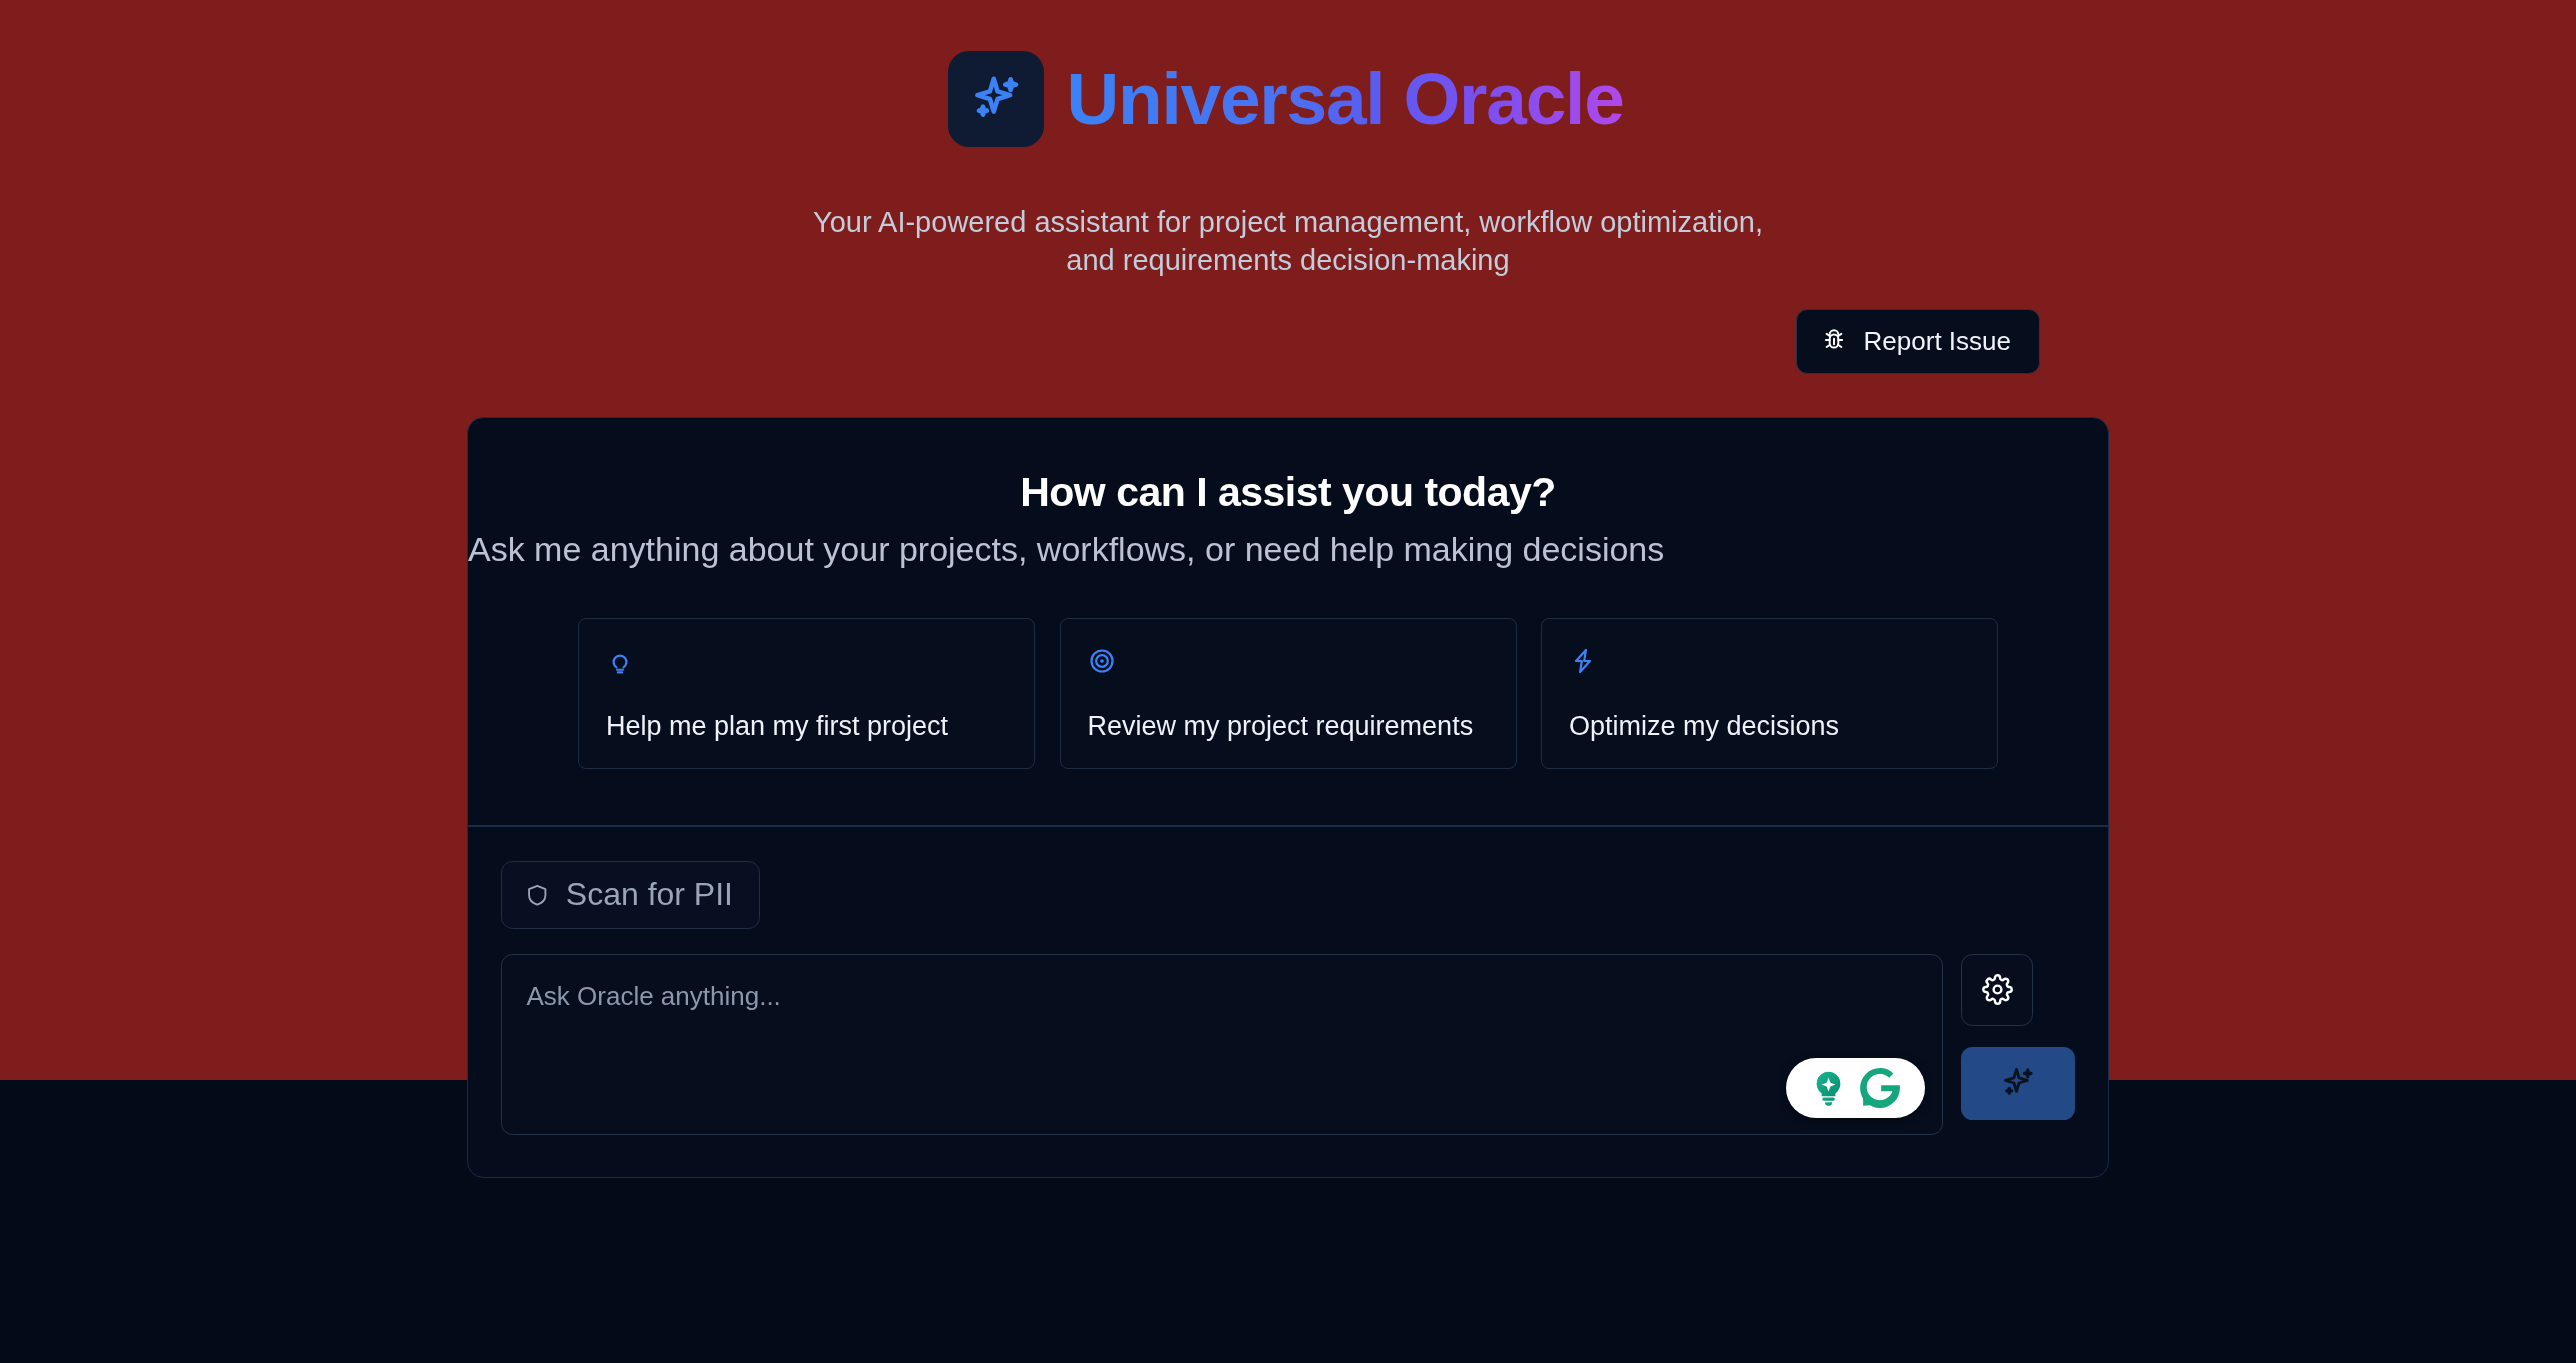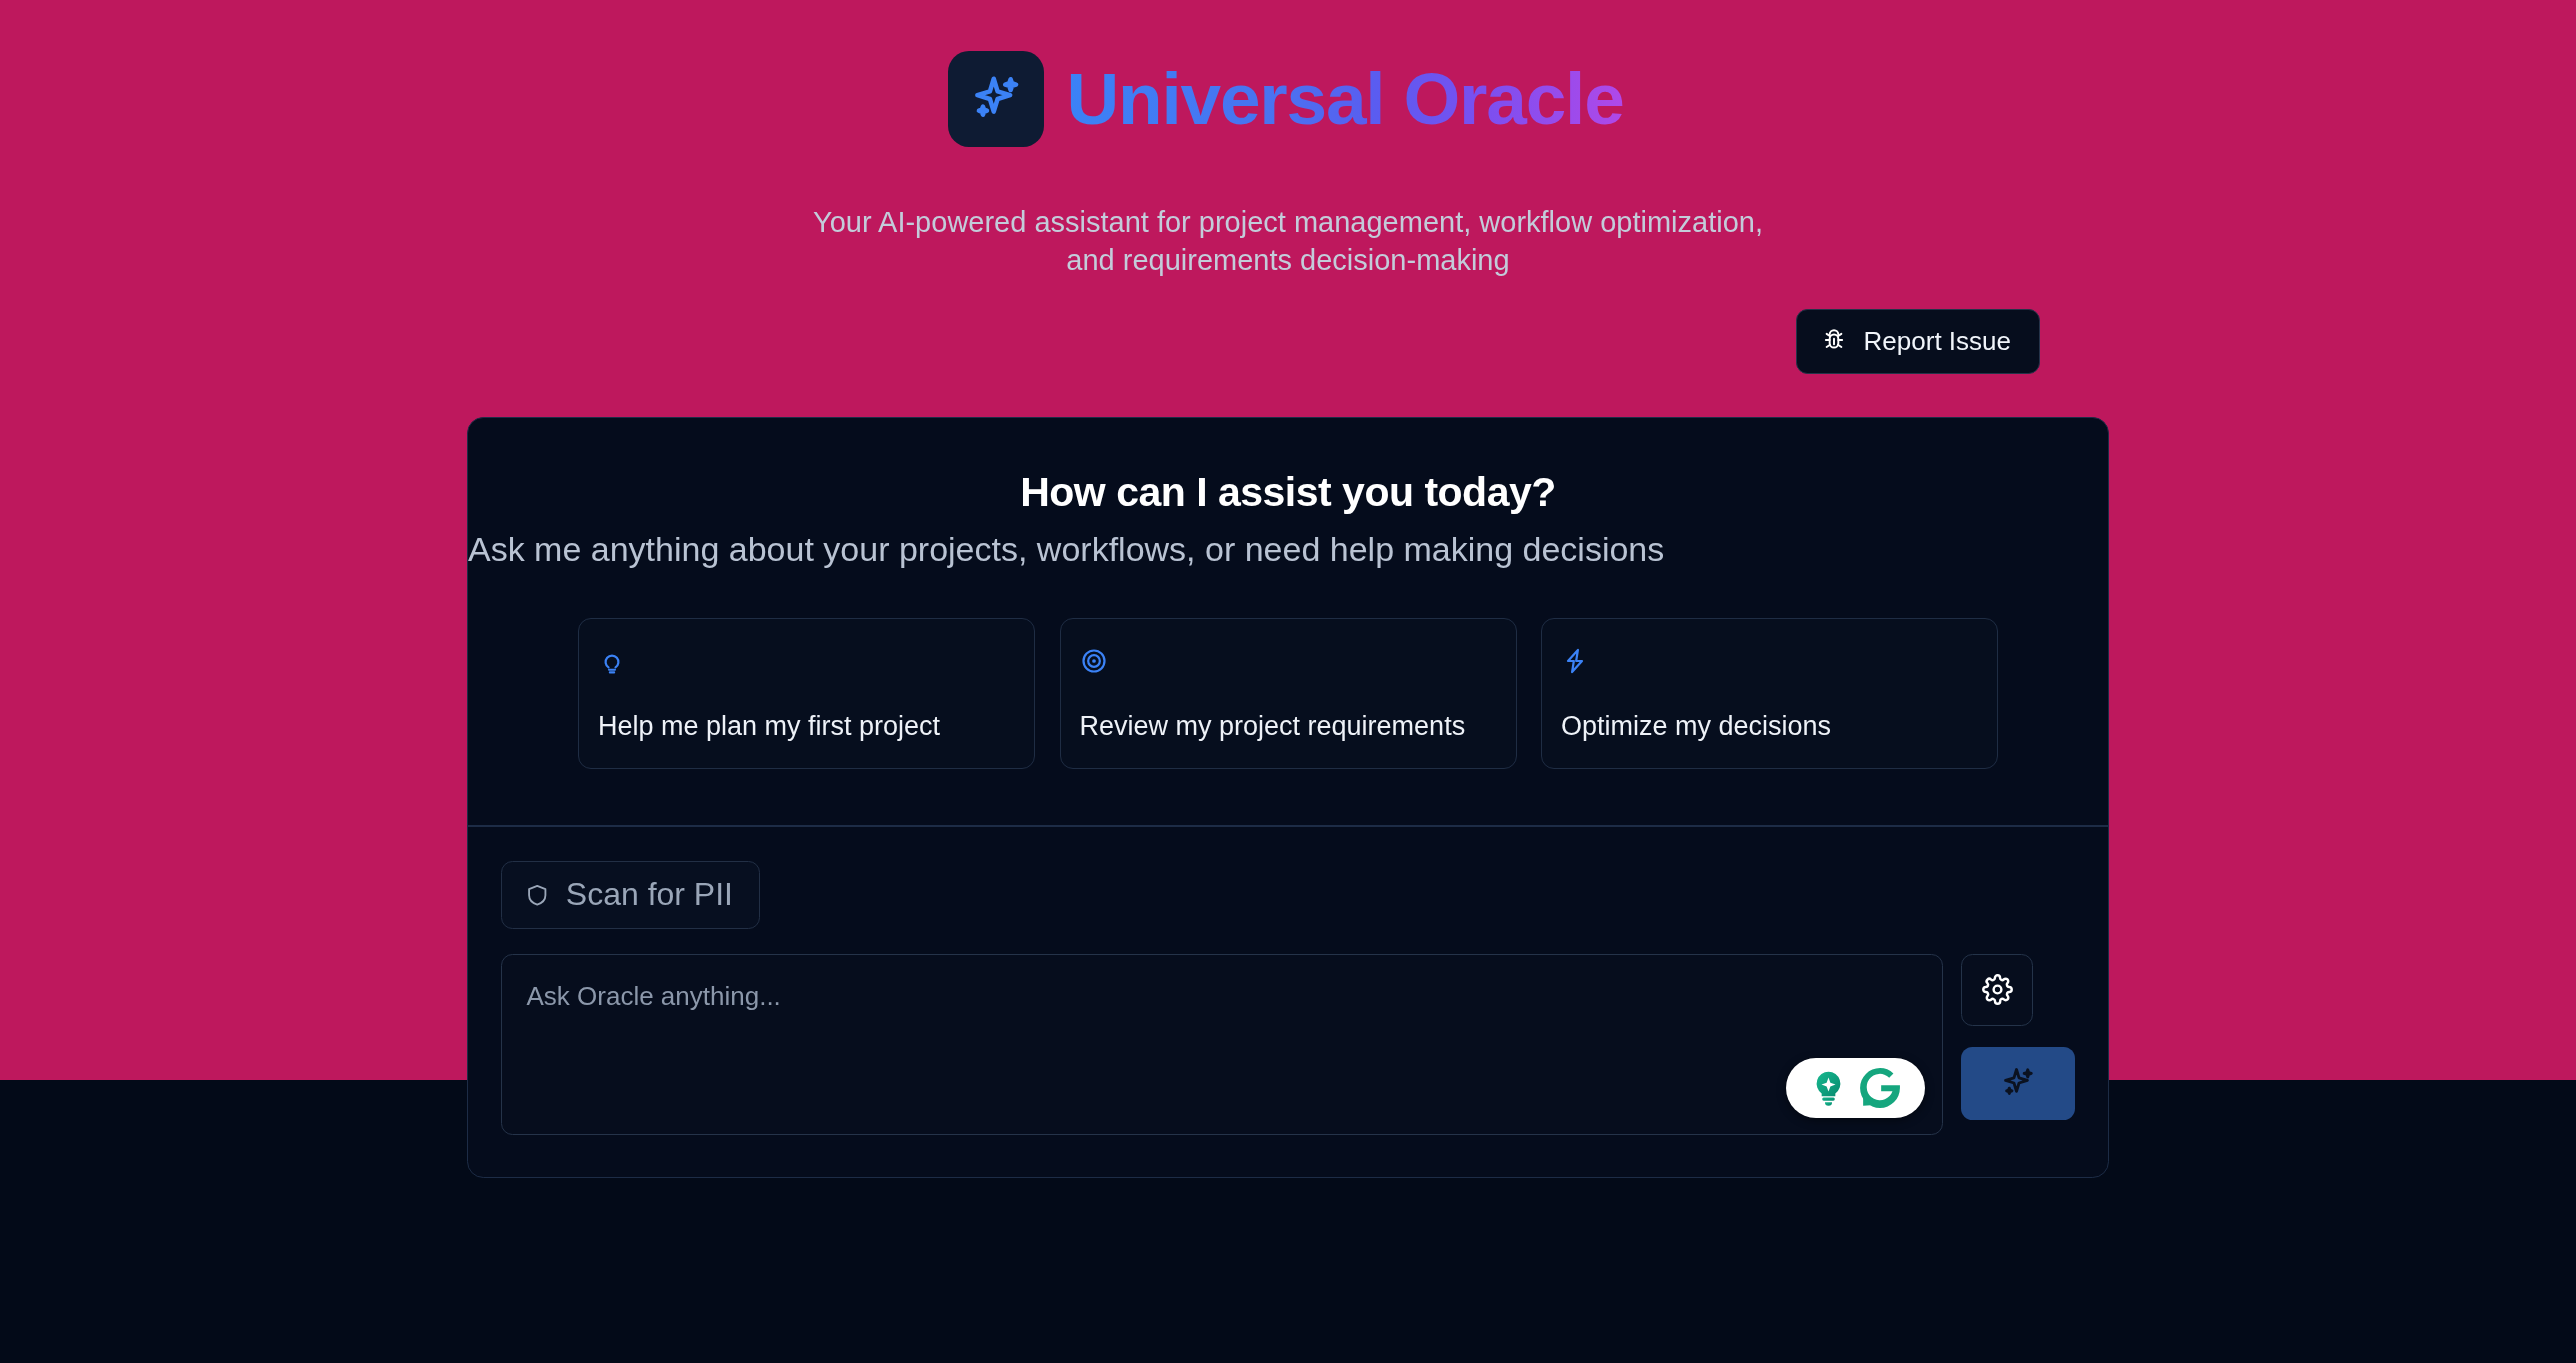--- a/index.html
+++ b/index.html
@@ -9,21 +9,21 @@
     height: 1364px;
     background: #030a18;
     font-family: "Liberation Sans", sans-serif;
     overflow: hidden;
   }
 
   .page {
     position: relative;
     width: 2576px;
     height: 1080px;
-    background: #be185d;
+    background: #7f1d1d;
   }
 
   
   .header {
     padding-top: 51px;
     text-align: center;
   }
 
   .brand-row {
     display: flex;
@@ -121,23 +121,23 @@
     display: flex;
     justify-content: center;
     gap: 24.5px;
     margin-top: 49px;
   }
 
   .suggestion {
     width: 457px;
     min-height: 151px;
     border: 1.6px solid #1f2d44;
-    border-radius: 13px;
+    border-radius: 8px;
     background: #060e1e;
-    padding: 28px 31px 26px 19px;
+    padding: 28px 31px 26px 27px;
     cursor: pointer;
     display: flex;
     flex-direction: column;
     justify-content: space-between;
   }
   .suggestion .sg-icon { height: 34px; }
   .suggestion .sg-icon svg { display: block; }
   .suggestion .sg-label {
     font-size: 27px;
     color: #eef2f8;

